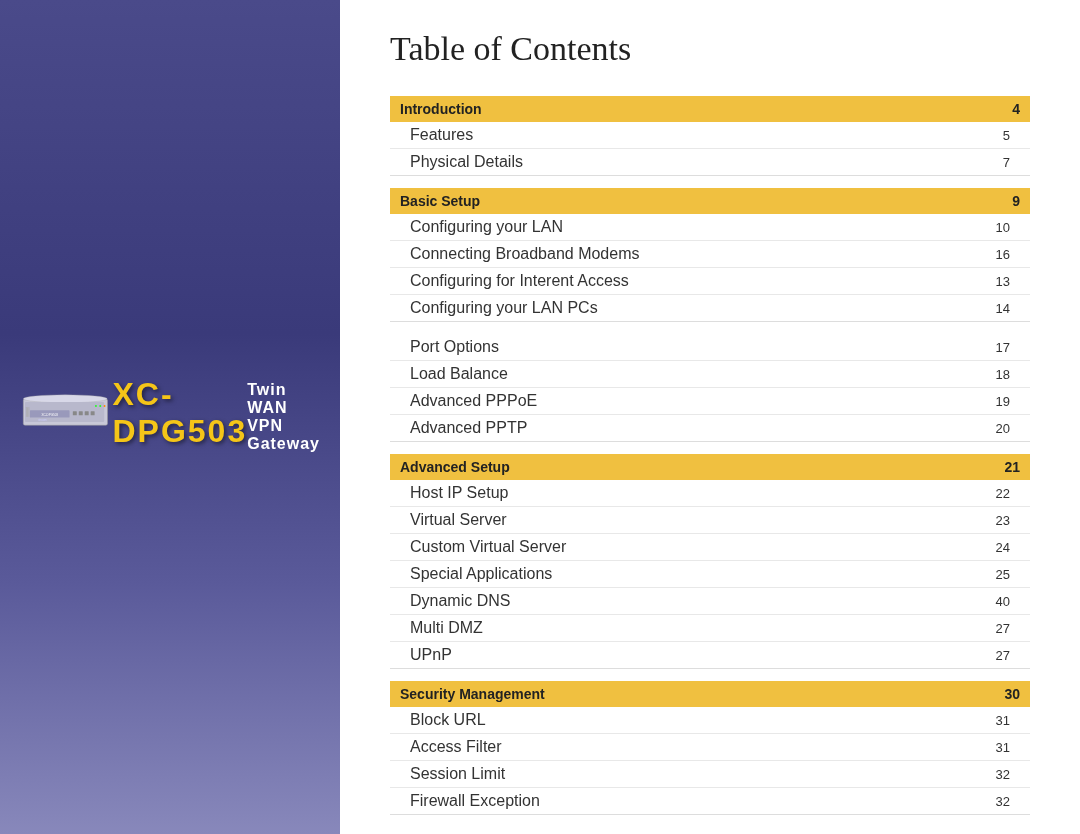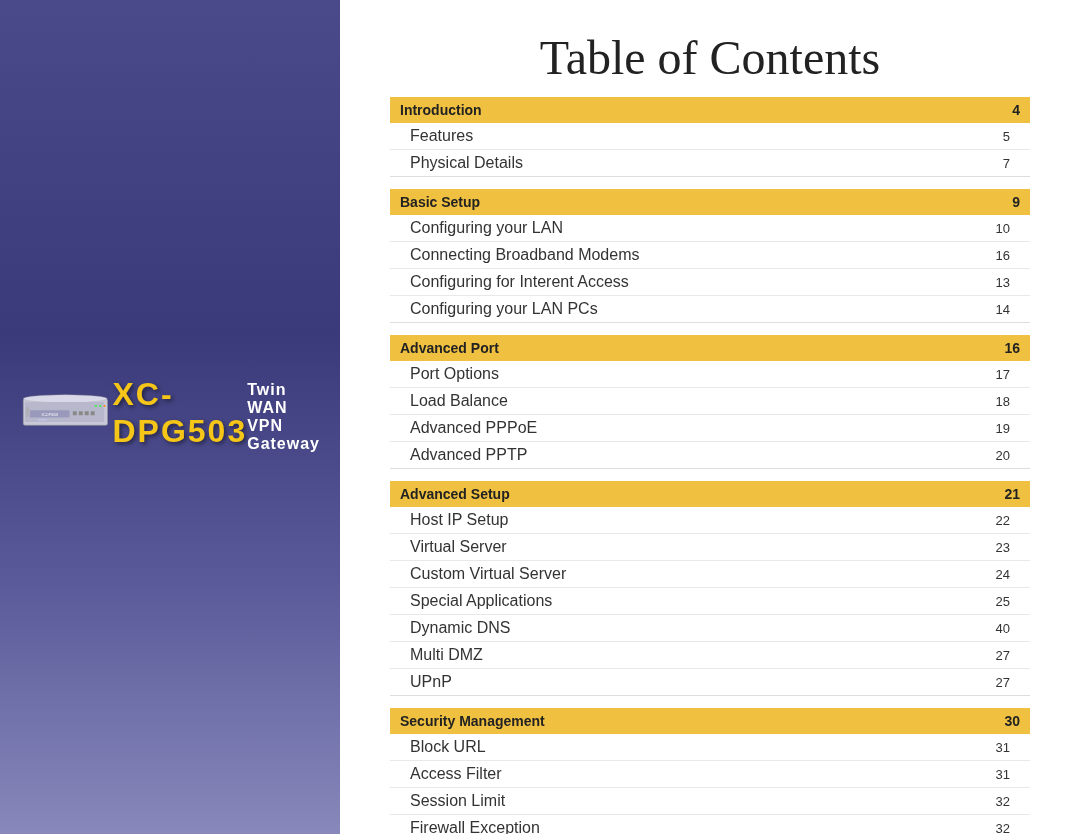--- a/index.html
+++ b/index.html
@@ -57,25 +57,25 @@
 
     
     .content {
       flex: 1;
       background: #ffffff;
       padding: 30px 50px 20px 50px;
       overflow-y: auto;
     }
 
     .page-title {
-      font-size: 48px;
+      font-size: 34px;
       font-weight: normal;
       color: #222222;
-      text-align: center;
-      margin-bottom: 12px;
+      text-align: left;
+      margin-bottom: 28px;
       font-family: Georgia, 'Times New Roman', serif;
     }
 
     
     .toc-section {
       margin-bottom: 12px;
       border-bottom: 1px solid #ddd;
     }
 
     .toc-header {
@@ -201,24 +201,20 @@
         <div class="toc-item">
           <span class="toc-item-label">Configuring for Interent Access</span>
           <span class="toc-item-page">13</span>
         </div>
         <div class="toc-item">
           <span class="toc-item-label">Configuring your LAN PCs</span>
           <span class="toc-item-page">14</span>
         </div>
       </div>
       <div class="toc-section">
-        <div class="toc-header">
-          <span class="toc-header-label">Advanced Port</span>
-          <span class="toc-header-page">16</span>
-        </div>
         <div class="toc-item">
           <span class="toc-item-label">Port Options</span>
           <span class="toc-item-page">17</span>
         </div>
         <div class="toc-item">
           <span class="toc-item-label">Load Balance</span>
           <span class="toc-item-page">18</span>
         </div>
         <div class="toc-item">
           <span class="toc-item-label">Advanced PPPoE</span>

